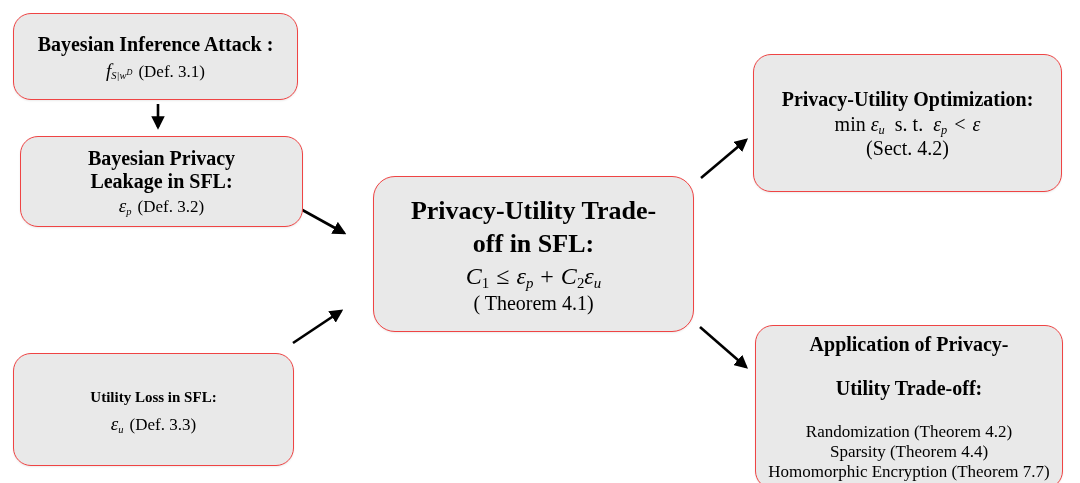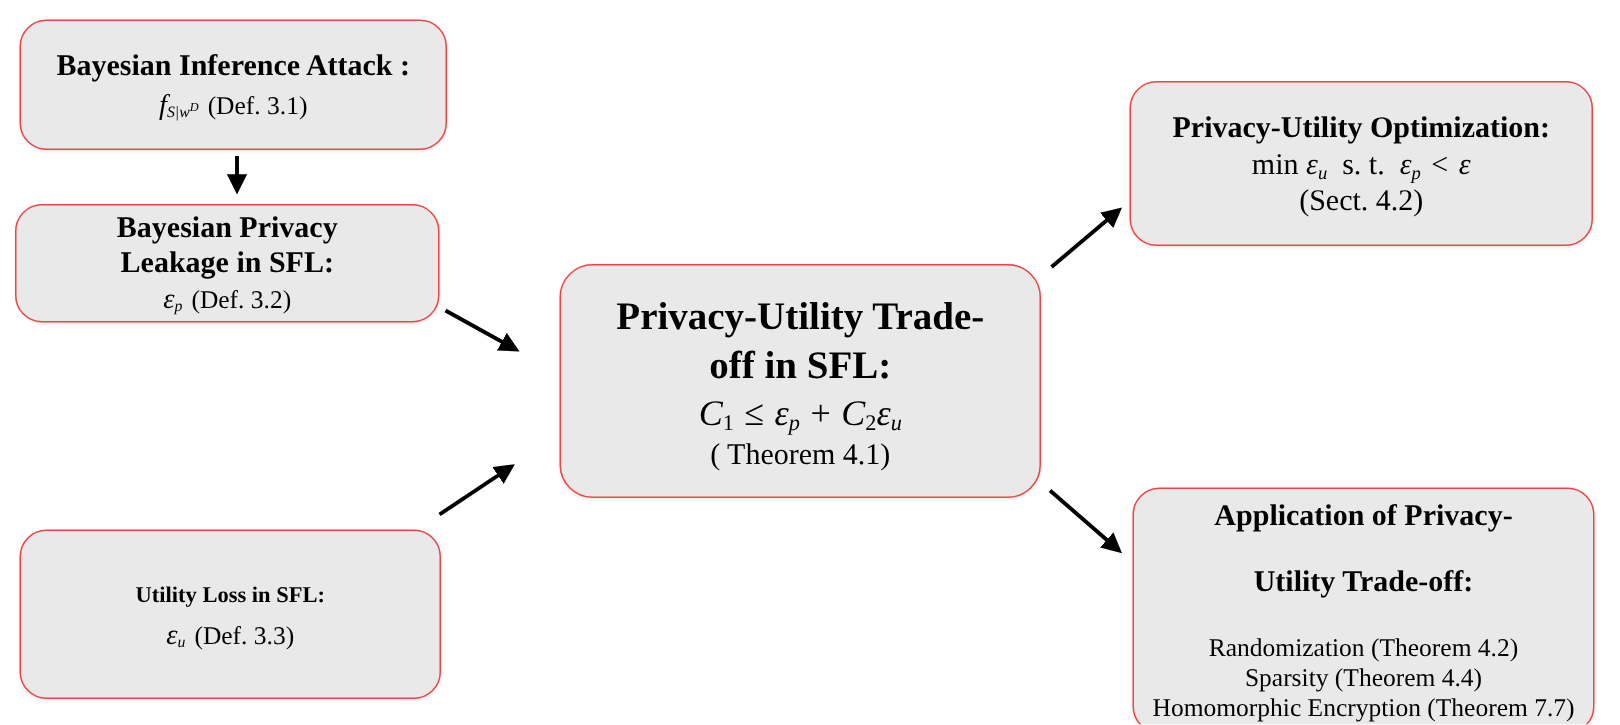--- a/index.html
+++ b/index.html
@@ -24,24 +24,24 @@
     align-items: center;
     text-align: center;
     padding: 4px 10px;
     box-shadow: 0 1px 2px rgba(0,0,0,0.08);
   }
   .bold { font-weight: bold; }
   .it { font-style: italic; }
 
   
   .n-attack  { left: 13px;  top: 13px;  width: 285px; height: 87px; }
-  .n-leakage { left: 10px;  top: 136px; width: 283px; height: 79px; }
+  .n-leakage { left: 20px;  top: 136px; width: 283px; height: 91px; }
   .n-utility { left: 13px;  top: 353px; width: 281px; height: 113px; }
   .n-trade   { left: 373px; top: 176px; width: 321px; height: 156px; border-radius: 22px; }
-  .n-opt     { left: 753px; top: 54px;  width: 309px; height: 110px; }
+  .n-opt     { left: 753px; top: 54px;  width: 309px; height: 138px; }
   .n-app     { left: 755px; top: 325px; width: 308px; height: 164px; gap: 20px; }
 
   
   .n-attack .title   { font-size: 20px; line-height: 24px; }
   .n-attack .mline   { font-size: 17px; margin-top: 4px; }
   .n-attack .msym    { font-size: 19px; }
 
   .n-leakage .title  { font-size: 20px; line-height: 23px; }
   .n-leakage .mline  { font-size: 17px; margin-top: 2px; }
   .n-leakage .msym   { font-size: 19px; }

